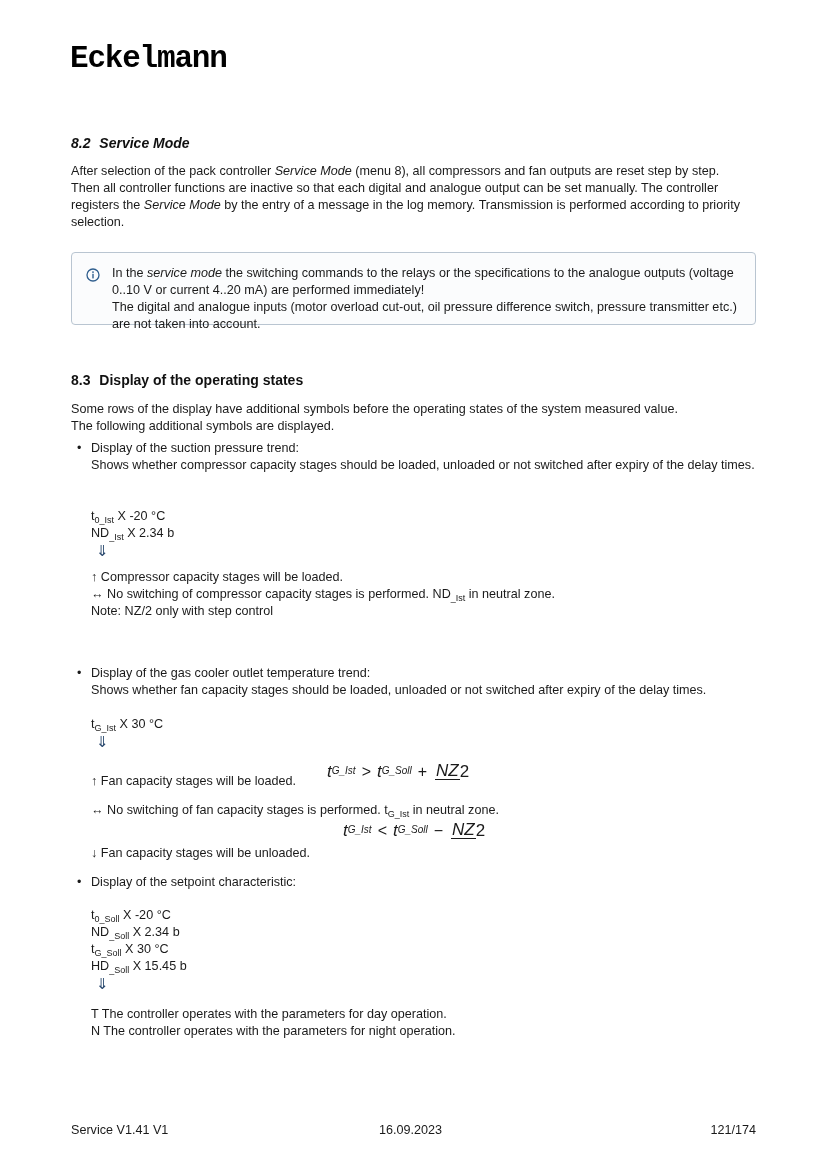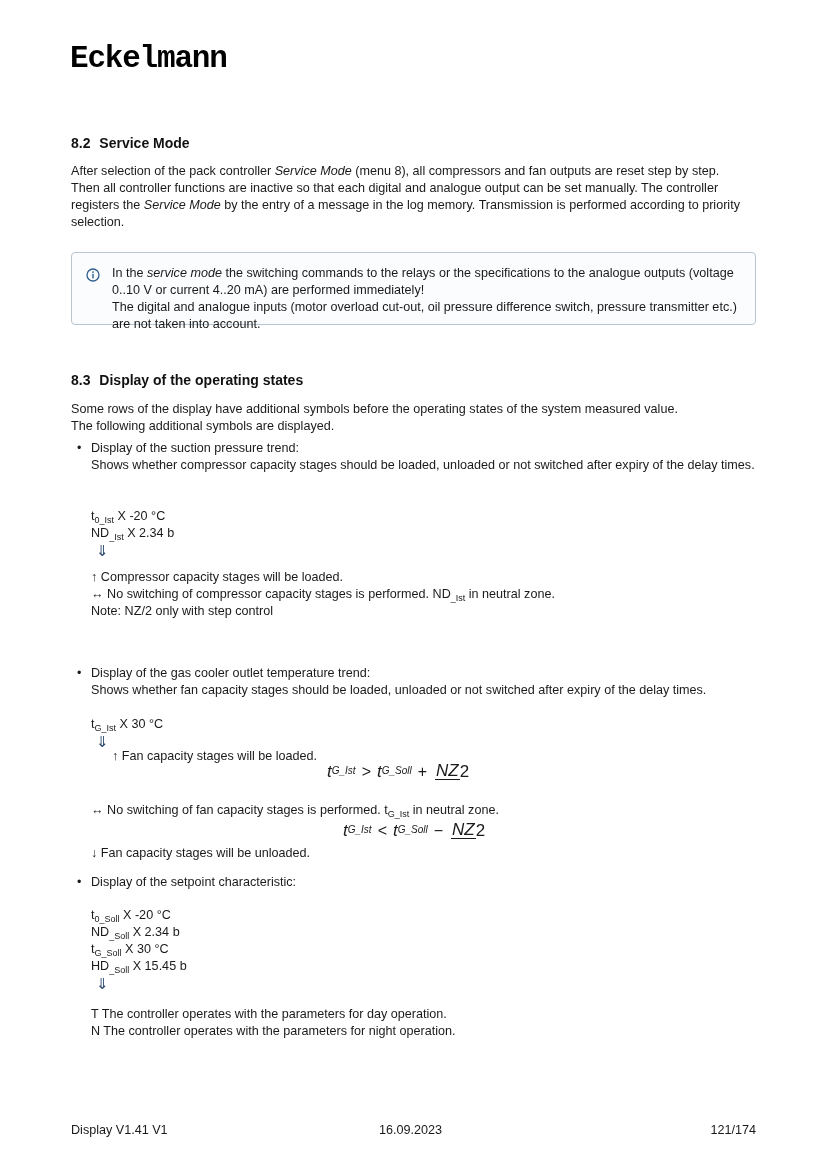--- a/index.html
+++ b/index.html
@@ -136,21 +136,21 @@
       top: 1122px;
       font-size: 12.6px;
       color: #1a1a1a;
     }
   </style>
 </head>
 <body>
 
 <div class="logo">Eckelmann</div>
 
-<div class="h2" style="top:134px;">
+<div class="h2" style="top:134px;font-style:italic;">
   <span class="num">8.2</span>
   <span>Service Mode</span>
 </div>
 
 <div class="para" style="top:163px;">
   <p><span>After selection of the pack controller </span><em>Service Mode</em><span> (menu 8), all compressors and fan outputs are reset step by step.</span></p>
   <p><span>Then all controller functions are inactive so that each digital and analogue output can be set manually. The controller registers the </span><em>Service Mode</em><span> by the entry of a message in the log memory. Transmission is performed according to priority selection.</span></p>
 </div>
 
 <div class="note-box">
@@ -201,21 +201,21 @@
     <p>Display of the gas cooler outlet temperature trend:</p>
     <p>Shows whether fan capacity stages should be loaded, unloaded or not switched after expiry of the delay times.</p>
   </div>
 </div>
 
 <div class="block" style="top:716px;">
   <div><span>t</span><sub class="s">G_Ist</sub> <span>X 30 °C</span></div>
   <div style="height:22px;"><span class="dbl-arrow">⇓</span></div>
 </div>
 
-<div class="block" style="top:748px;margin-left:21px;">
+<div class="block" style="top:773px;">
   <span>↑</span> <span>Fan capacity stages will be loaded.</span>
 </div>
 
 <div class="formula" style="left:327px; top:762px;">
   <span>t</span>
     <sub>G_Ist</sub>
   <span class="op">&gt;</span>
   <span>t</span>
     <sub>G_Soll</sub>
   <span class="op">+</span>
@@ -259,15 +259,15 @@
   <div><span>t</span><sub class="s">G_Soll</sub> <span>X 30 °C</span></div>
   <div><span>HD</span><sub class="s">_Soll</sub> <span>X 15.45 b</span></div>
   <div style="height:22px;"><span class="dbl-arrow">⇓</span></div>
 </div>
 
 <div class="block" style="top:1006px;">
   <div>T The controller operates with the parameters for day operation.</div>
   <div>N The controller operates with the parameters for night operation.</div>
 </div>
 
-<div class="footer" style="left:71px;">Display V1.41 V1</div>
+<div class="footer" style="left:71px;">Service V1.41 V1</div>
 <div class="footer" style="left:379px;">16.09.2023</div>
 <div class="footer" style="right:71px;">121/174</div>
 
 </body></html>

